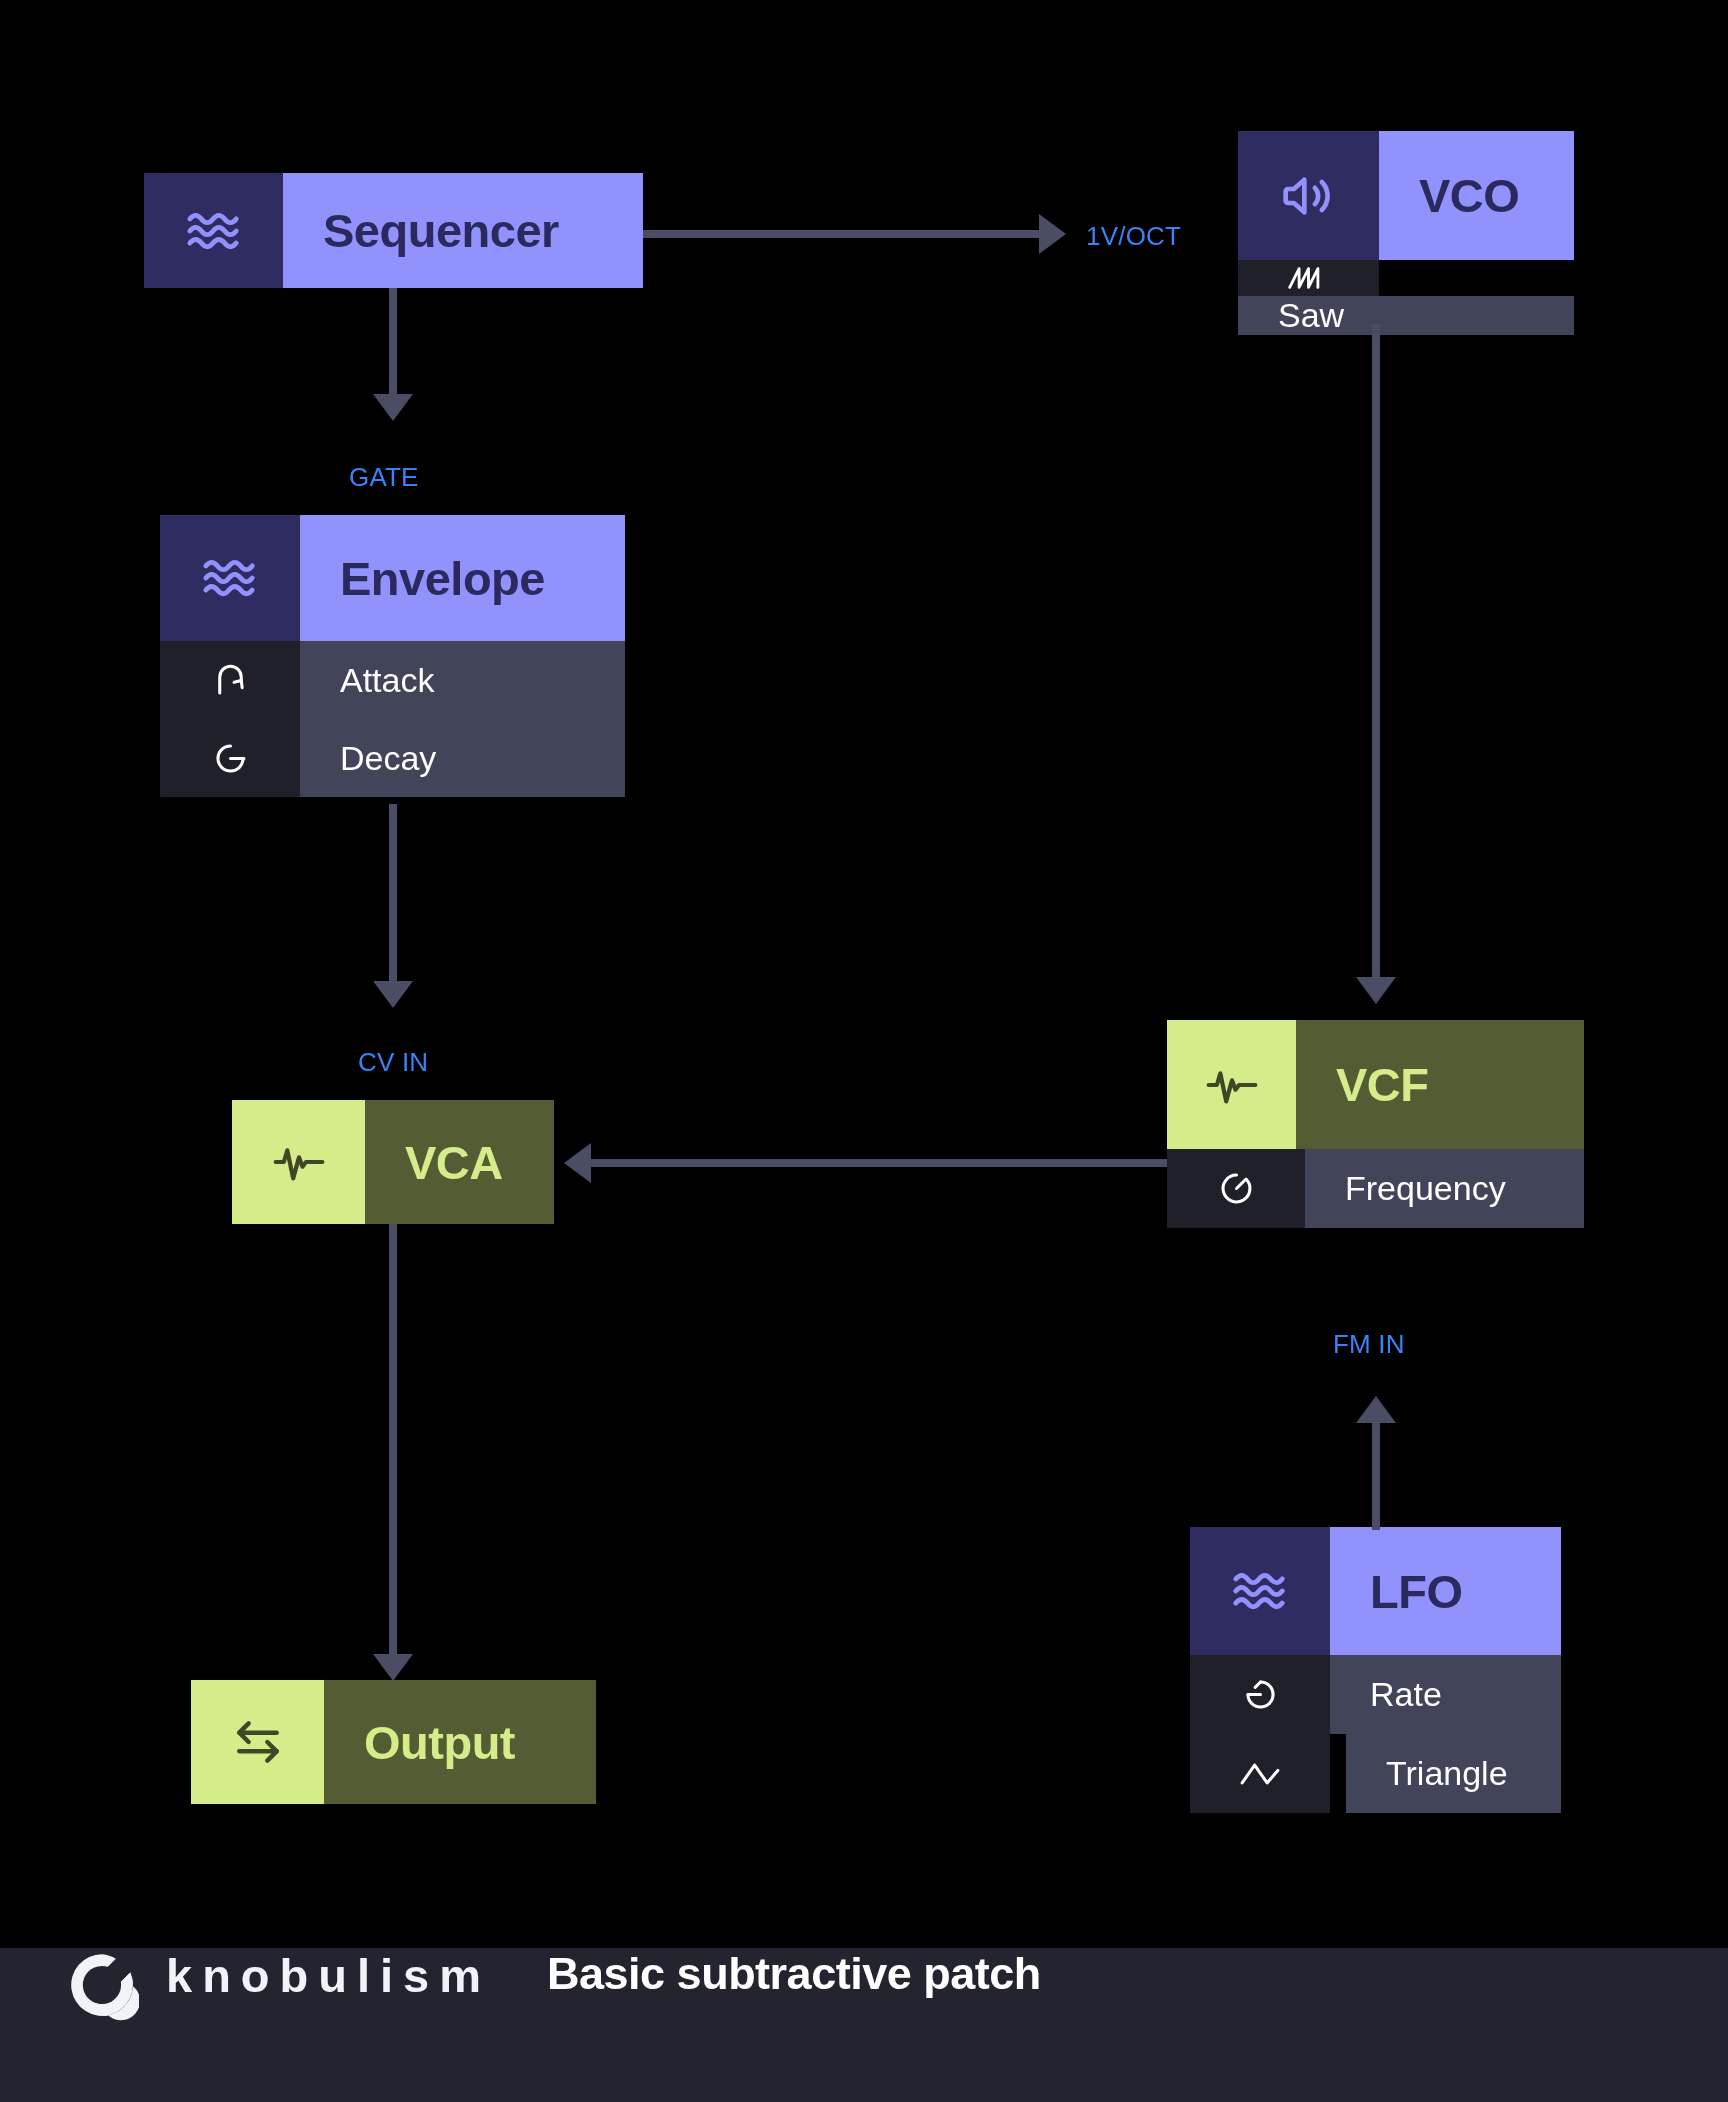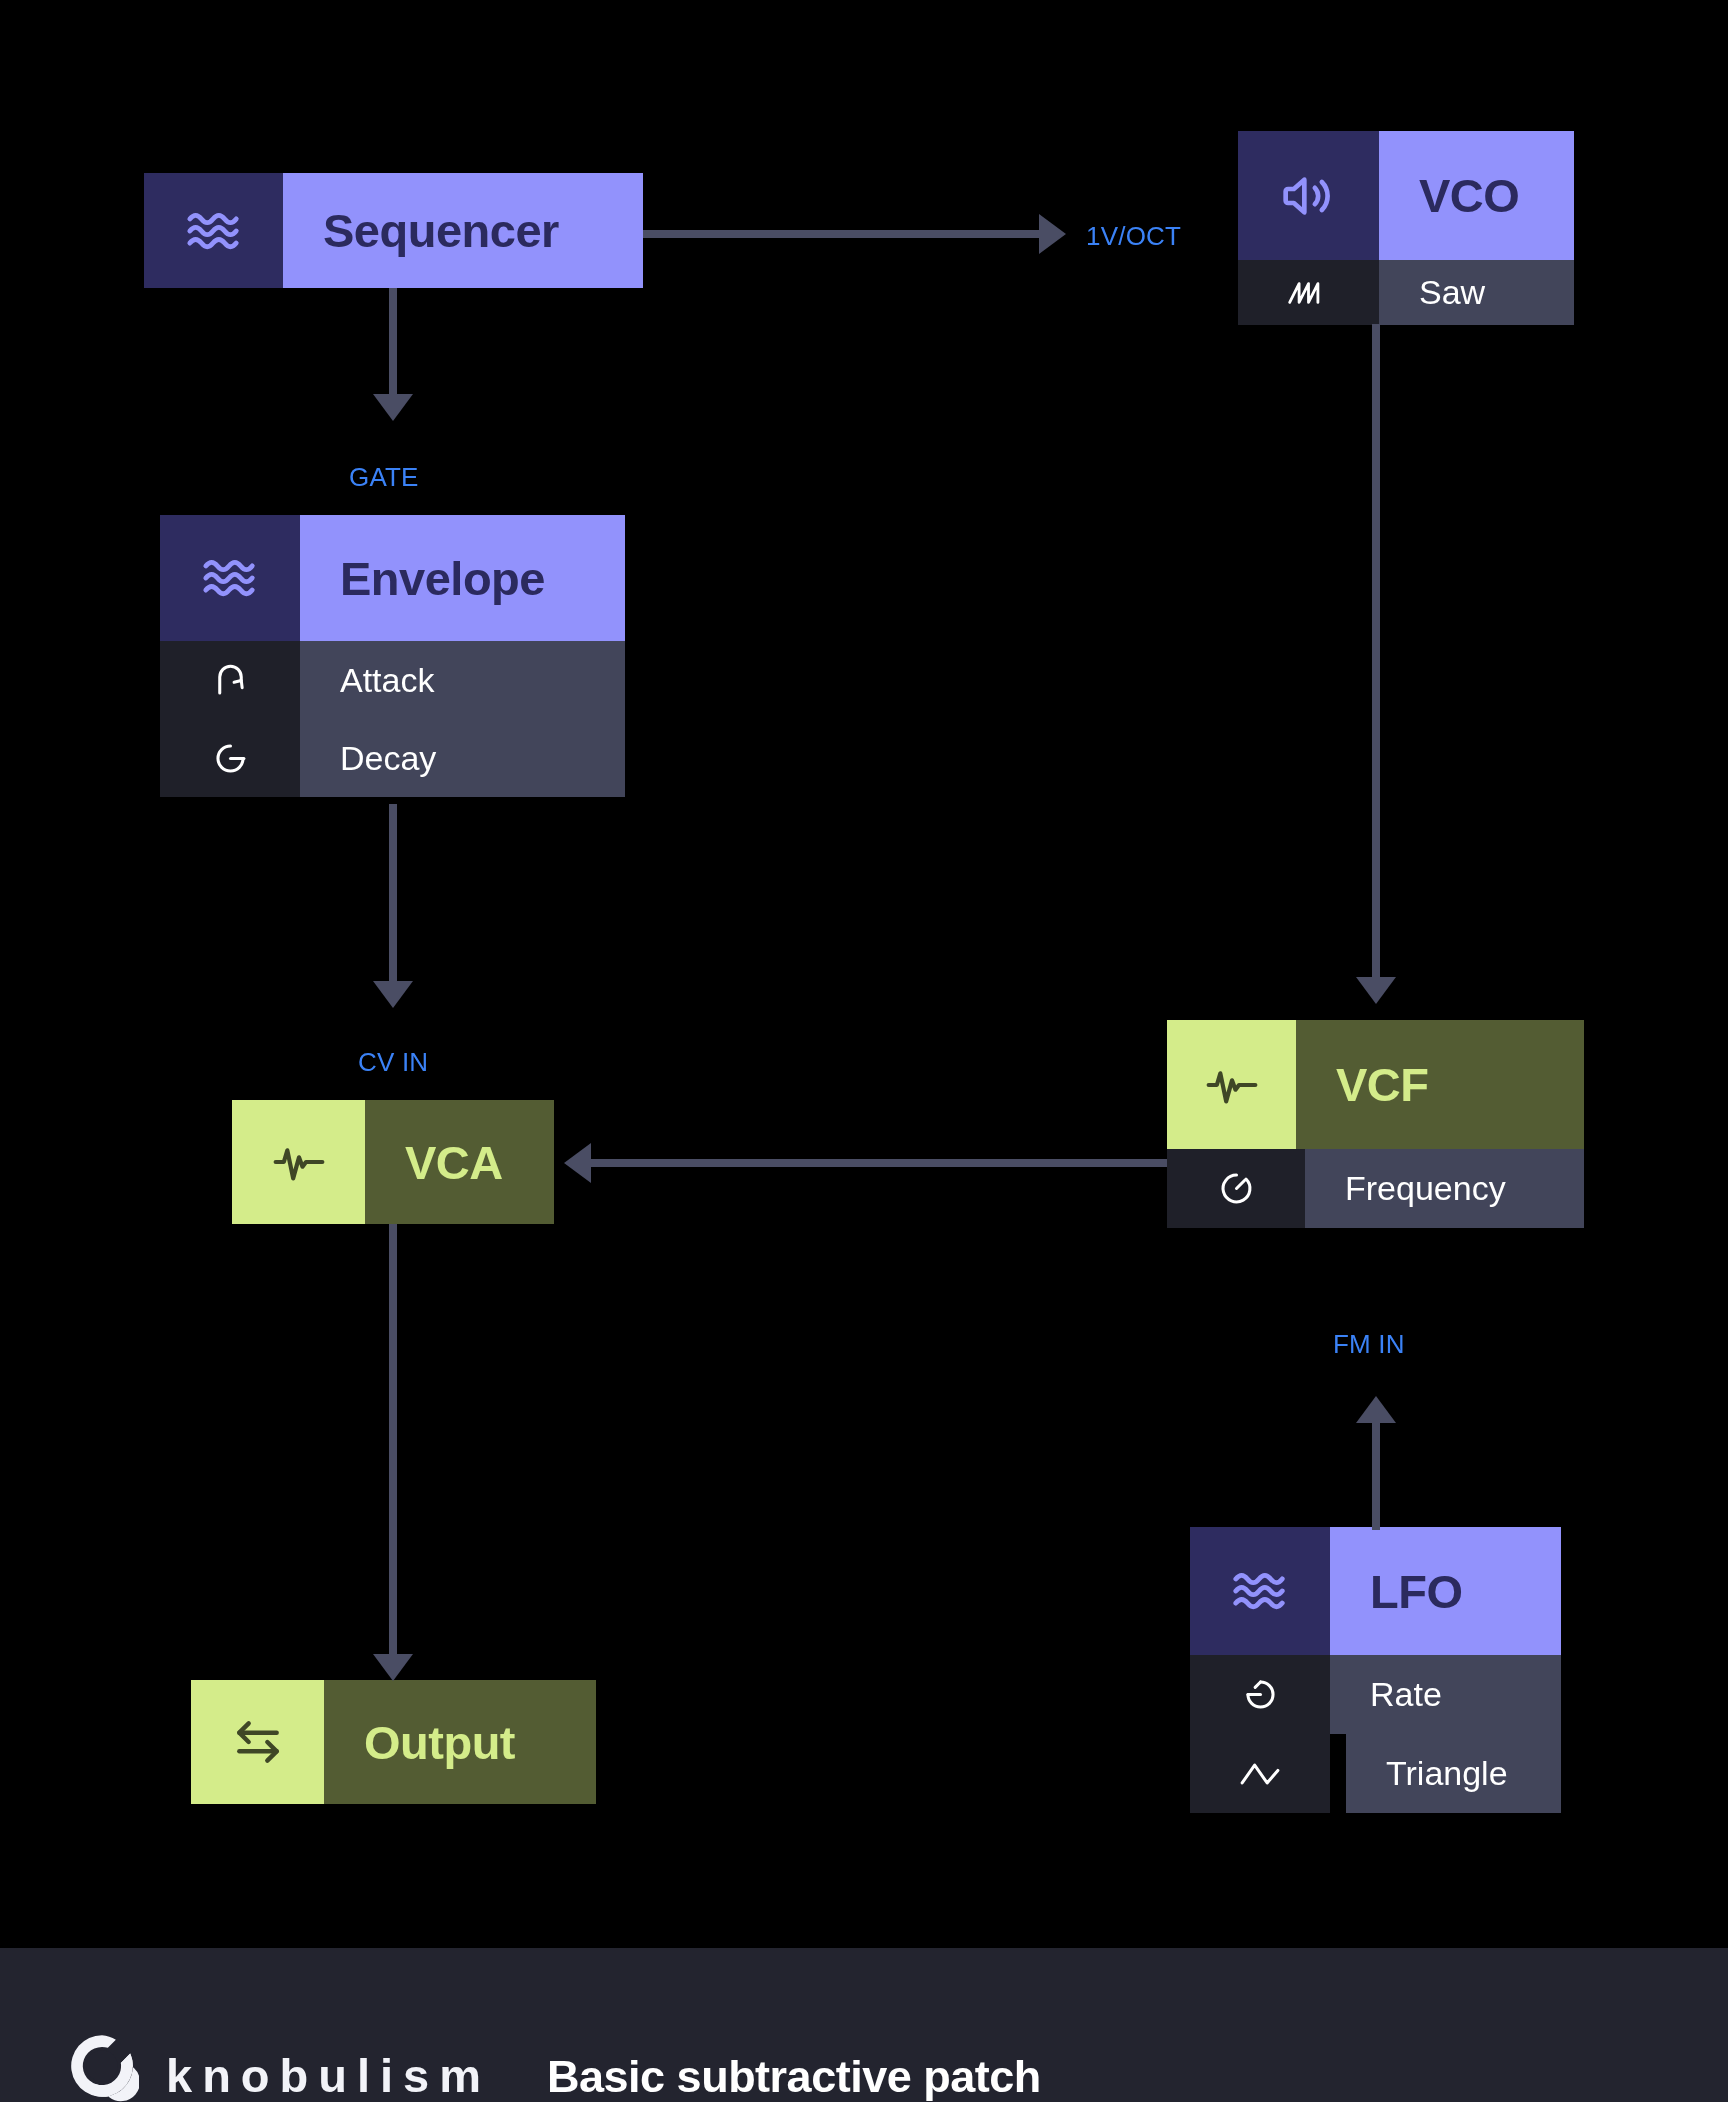--- a/index.html
+++ b/index.html
@@ -86,21 +86,21 @@
     letter-spacing: 0.2px;
   }
 
   
   #footer {
     position: absolute;
     left: 0; bottom: 0;
     width: 1728px; height: 155px;
     background: #23242F;
     display: flex;
-    align-items: flex-end;
+    align-items: flex-start;
     padding-left: 65px;
   }
   .brand-name {
     color: #F2F3F8;
     font-size: 47px;
     font-weight: bold;
     letter-spacing: 10px;
     margin-left: 27px;
   }
   .footer-caption {
@@ -133,21 +133,21 @@
     <div class="mod-header" style="height:129px;">
       <div class="mod-icon" style="width:141px;">
         <svg width="56" height="56" viewBox="0 0 24 24" fill="none" stroke="#9292FC" stroke-width="2" stroke-linecap="round" stroke-linejoin="round">
           <path d="M10 5L5.5 9H3a1 1 0 0 0-1 1v4a1 1 0 0 0 1 1h2.5L10 19z"></path>
           <path d="M14.5 8.5a5 5 0 0 1 0 7"></path>
           <path d="M17.5 6a8.5 8.5 0 0 1 0 12"></path>
         </svg>
       </div>
       <div class="mod-title" style="font-size:47px;">VCO</div>
     </div>
-    <div class="mod-row" style="height:65px;">
+    <div class="mod-row" style="height:65px;flex-direction:column;">
       <div class="row-icon" style="width:141px;">
         <svg width="47" height="36" viewBox="0 0 30 20" fill="none" stroke="#FFFFFF" stroke-width="1.8" stroke-linecap="round" stroke-linejoin="round">
           <path d="M3 16 L9 4 L9 16 L15 4 L15 16 L21 4 L21 16"></path>
         </svg>
       </div>
       <div class="row-label">Saw</div>
     </div>
   </div>
 
   <div class="module theme-purple" style="left:160px; top:515px; width:465px;">

